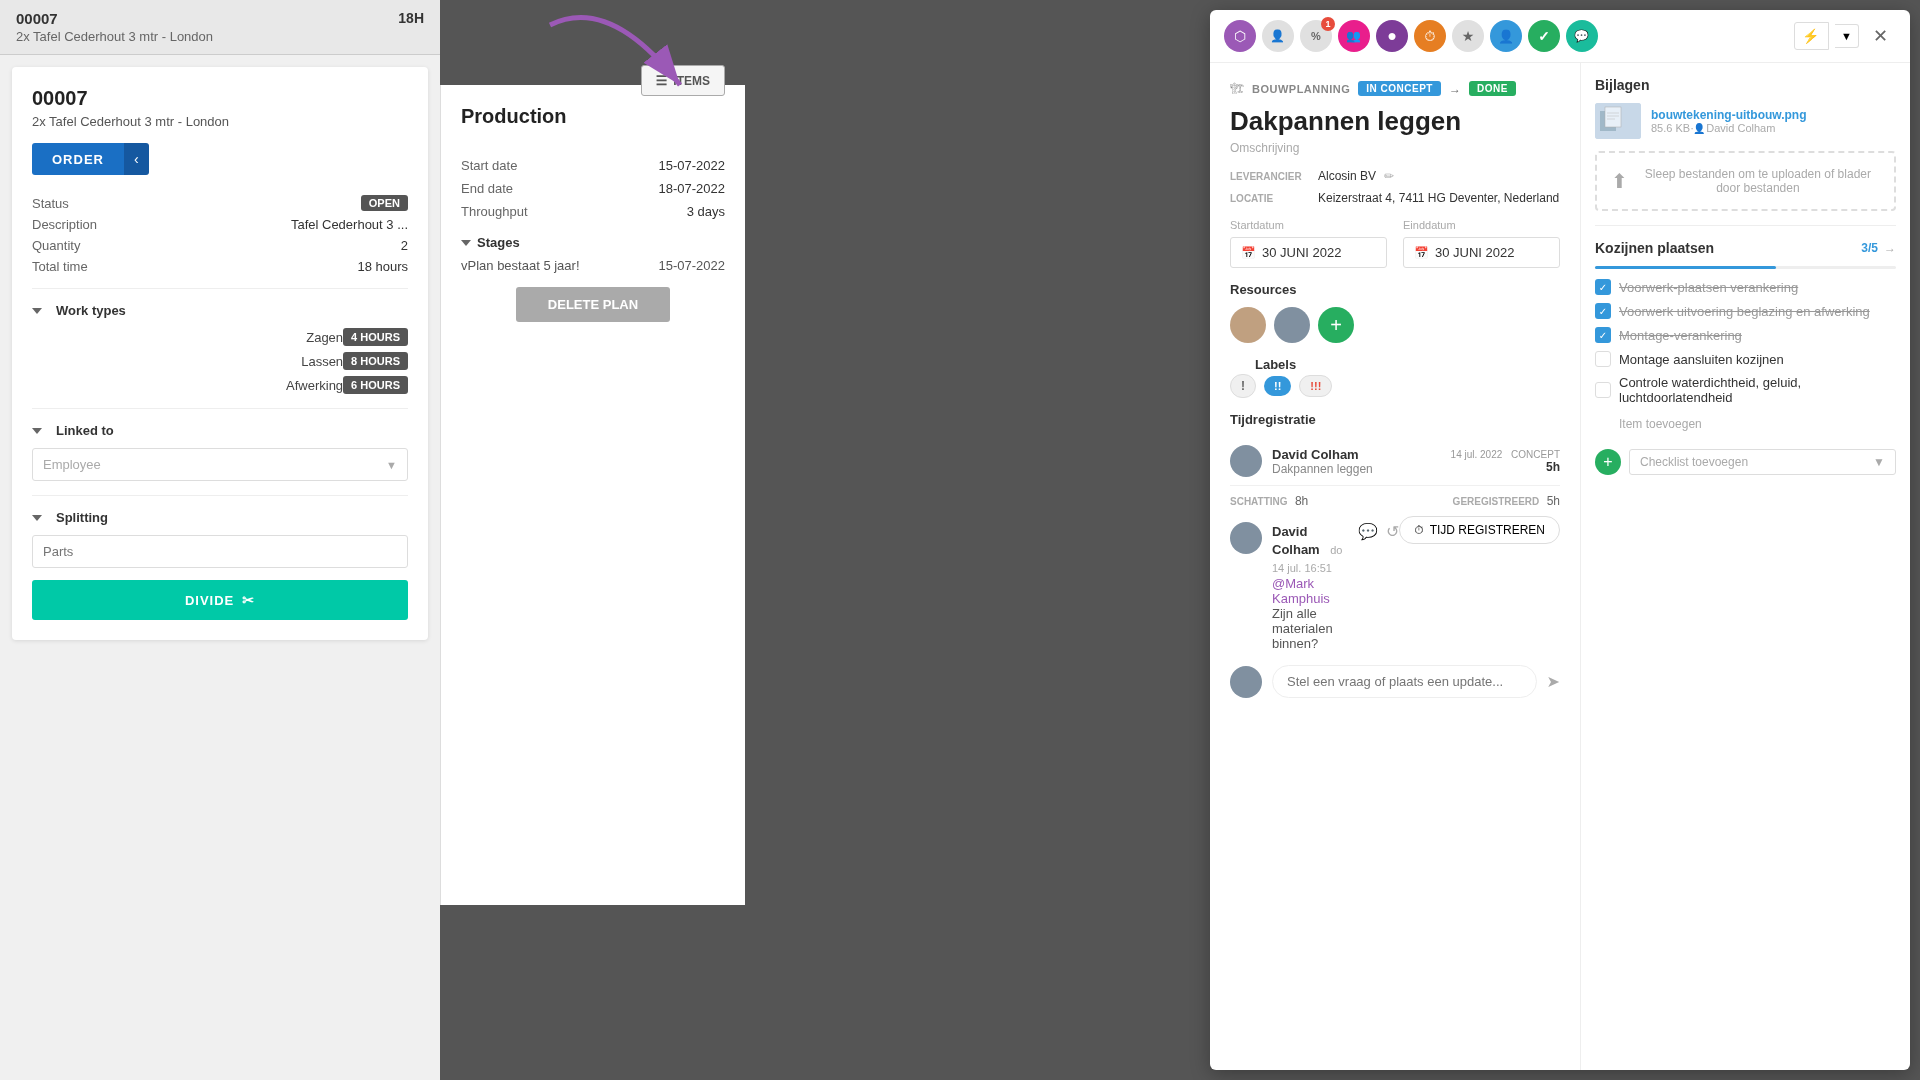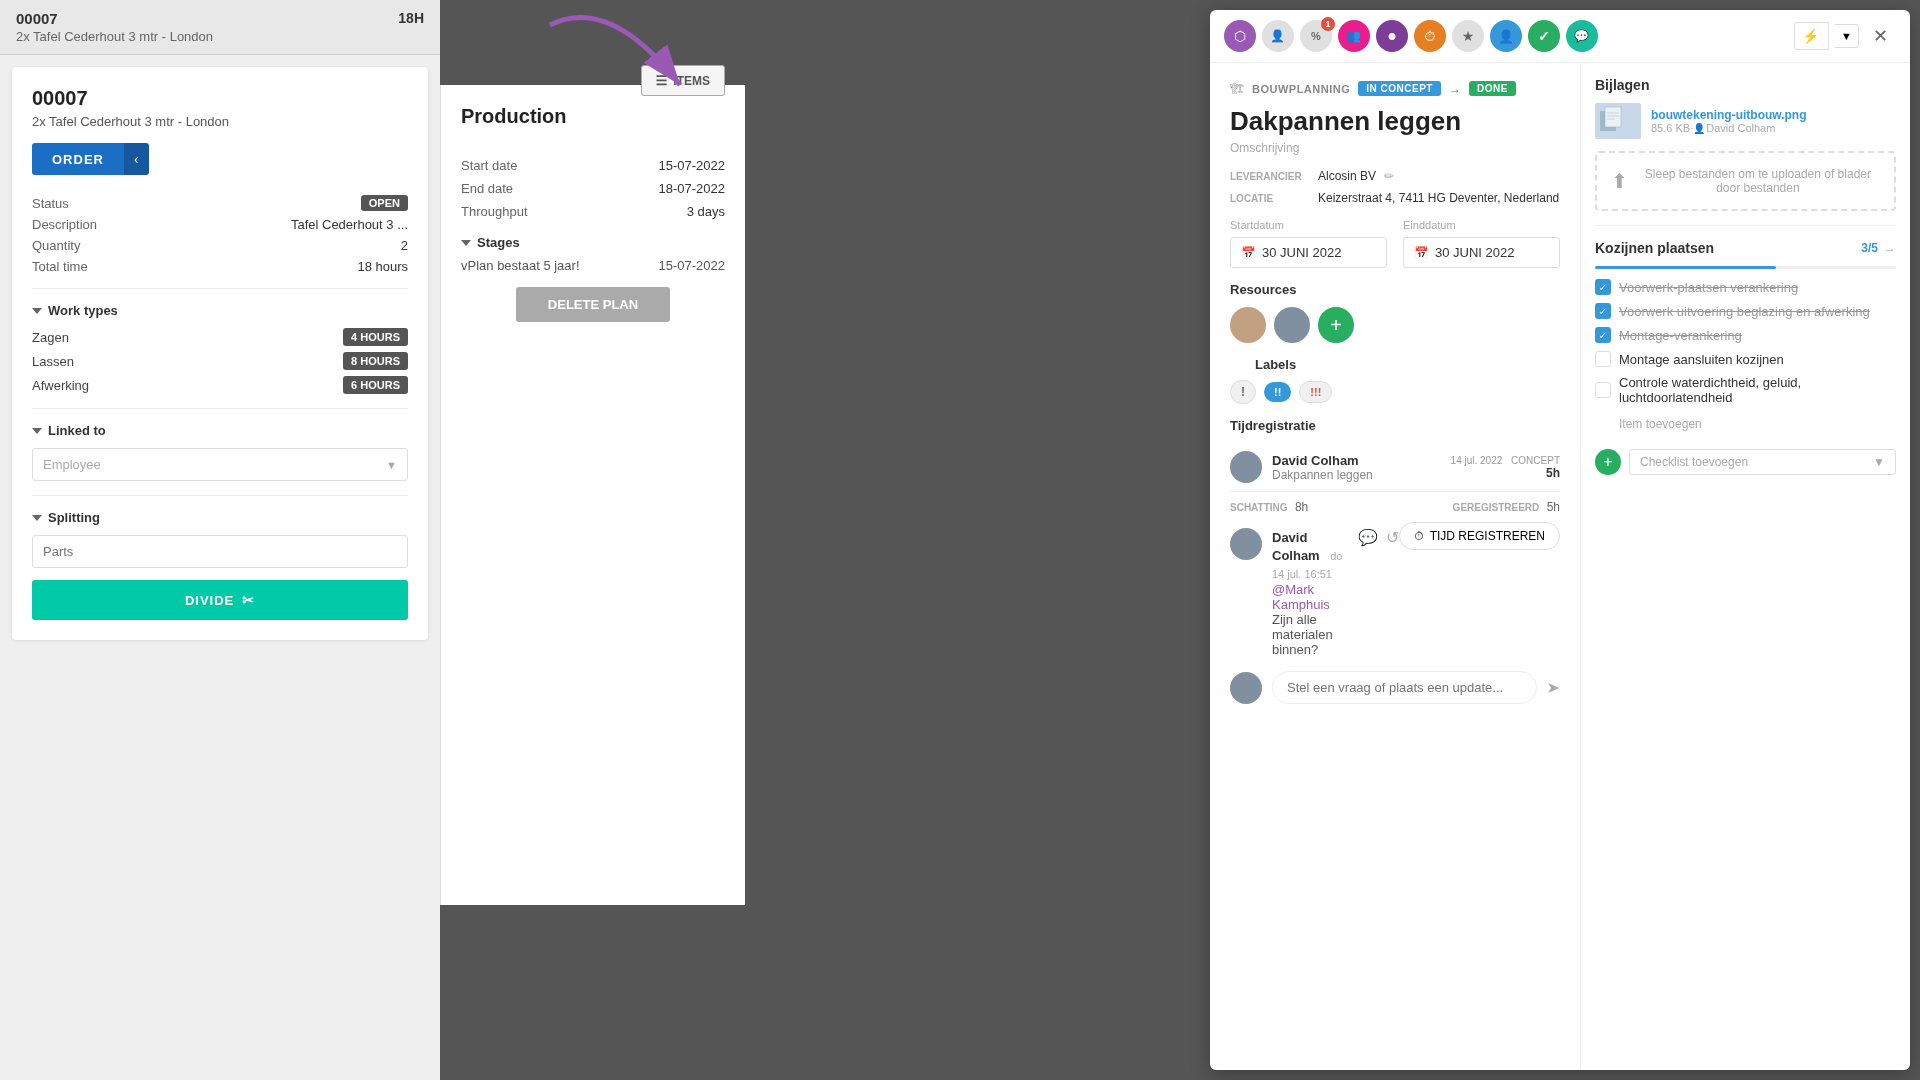--- a/index.html
+++ b/index.html
@@ -45,24 +45,24 @@
       font-size: 14px; cursor: pointer; border-radius: 0 3px 3px 0;
     }
 
     .info-row { display: flex; justify-content: space-between; align-items: center; margin-bottom: 6px; font-size: 13px; }
     .info-label { color: #666; }
     .info-value { color: #333; font-size: 13px; }
     .badge-open { background: #555; color: #fff; font-size: 11px; font-weight: 700; padding: 2px 8px; border-radius: 3px; }
 
     .section-divider { border: none; border-top: 1px solid #eee; margin: 14px 0; }
 
-    .section-title { display: flex; align-items: center; gap: 6px; font-size: 13px; font-weight: 700; color: #333; margin-bottom: 10px; cursor: pointer; }
+    .section-title { display: flex; align-items: center; gap: 14px; font-size: 13px; font-weight: 700; color: #333; margin-bottom: 10px; cursor: pointer; }
     .triangle-down { width: 0; height: 0; border-left: 5px solid transparent; border-right: 5px solid transparent; border-top: 6px solid #666; display: inline-block; }
 
-    .work-type-row { display: flex; justify-content: space-between; align-items: center; margin-bottom: 6px; font-size: 13px; }
+    .work-type-row { display: flex; justify-content: flex-end; align-items: center; margin-bottom: 6px; font-size: 13px; }
     .work-type-label { color: #444; }
     .hours-badge { background: #555; color: #fff; font-size: 11px; font-weight: 700; padding: 3px 8px; border-radius: 3px; }
 
     .linked-section { margin-top: 14px; }
     .employee-select {
       width: 100%; border: 1px solid #ddd; border-radius: 3px; padding: 8px 10px;
       font-size: 13px; color: #aaa; display: flex; justify-content: space-between; align-items: center;
       background: #fff; cursor: pointer;
     }
     .select-arrow { color: #aaa; font-size: 11px; }
@@ -159,21 +159,21 @@
     .date-input-box { border: 1px solid #ddd; border-radius: 3px; padding: 7px 10px; display: flex; align-items: center; gap: 6px; font-size: 13px; color: #333; }
     .date-icon { color: #aaa; font-size: 12px; }
 
     .resources-section { margin: 14px 0; }
     .resources-title { font-size: 13px; font-weight: 600; color: #333; margin-bottom: 10px; }
     .avatars-row { display: flex; align-items: center; gap: 8px; }
     .avatar-circle { width: 36px; height: 36px; border-radius: 50%; overflow: hidden; background: #ccc; display: flex; align-items: center; justify-content: center; font-size: 13px; font-weight: 600; color: #fff; }
     .add-avatar { background: #27ae60; color: #fff; width: 36px; height: 36px; border-radius: 50%; display: flex; align-items: center; justify-content: center; font-size: 20px; cursor: pointer; border: none; }
 
     .labels-section { margin: 14px 0; }
-    .labels-title { font-size: 13px; font-weight: 600; color: #333; margin-bottom: 8px; padding-left: 25px; }
+    .labels-title { font-size: 13px; font-weight: 600; color: #333; margin-bottom: 2px; padding-left: 25px; }
     .labels-row { display: flex; gap: 8px; align-items: center; }
     .label-pill { border-radius: 12px; padding: 4px 10px; font-size: 12px; font-weight: 600; display: flex; align-items: center; gap: 3px; }
     .label-gray { background: #f0f0f0; color: #666; border: 1px solid #ddd; }
     .label-blue { background: #3498db; color: #fff; }
 
     .time-section { margin: 14px 0; }
     .time-title { font-size: 13px; font-weight: 600; color: #333; margin-bottom: 10px; }
     .time-entry { display: flex; align-items: center; gap: 10px; padding: 8px 0; border-bottom: 1px solid #f0f0f0; }
     .time-avatar { width: 32px; height: 32px; border-radius: 50%; background: #bbb; flex-shrink: 0; }
     .time-info { flex: 1; }

